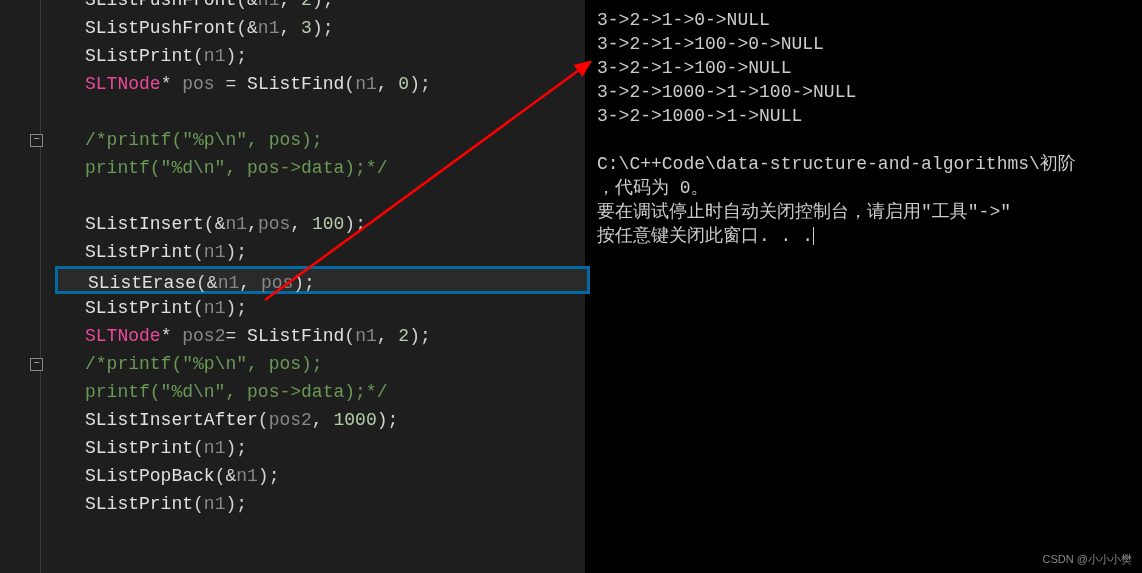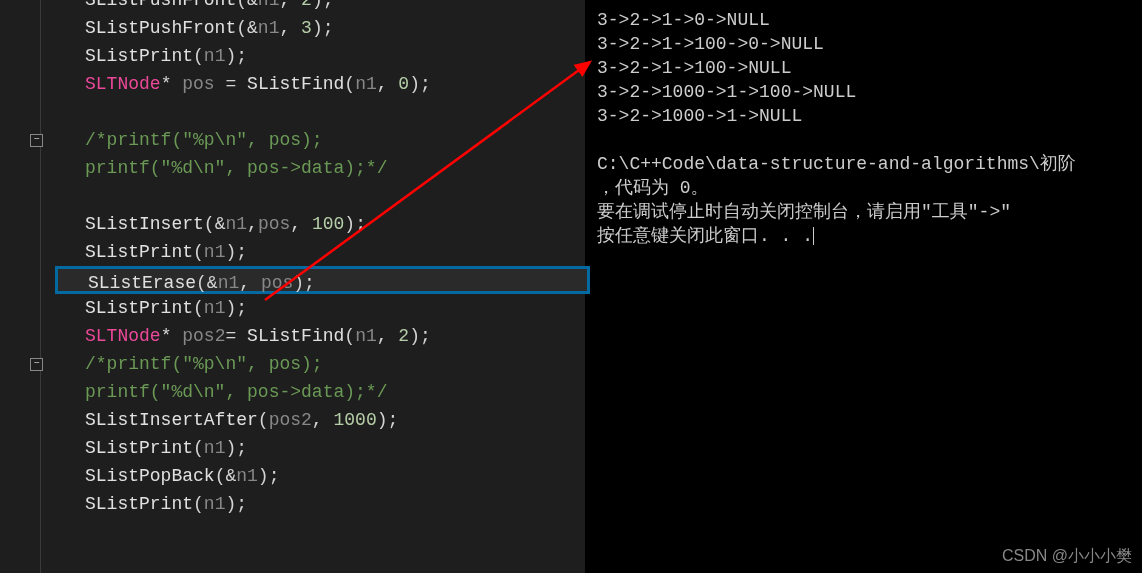--- a/index.html
+++ b/index.html
@@ -95,21 +95,21 @@
   height: 573px;
   pointer-events: none;
   z-index: 10;
 }
 
 .watermark {
   position: absolute;
   bottom: 6px;
   right: 10px;
   color: #888;
-  font-size: 16px;
+  font-size: 11px;
   font-family: sans-serif;
 }
 .cursor {
   display: inline-block;
   width: 1px;
   height: 18px;
   background: #ccc;
   vertical-align: middle;
 }
 </style>

